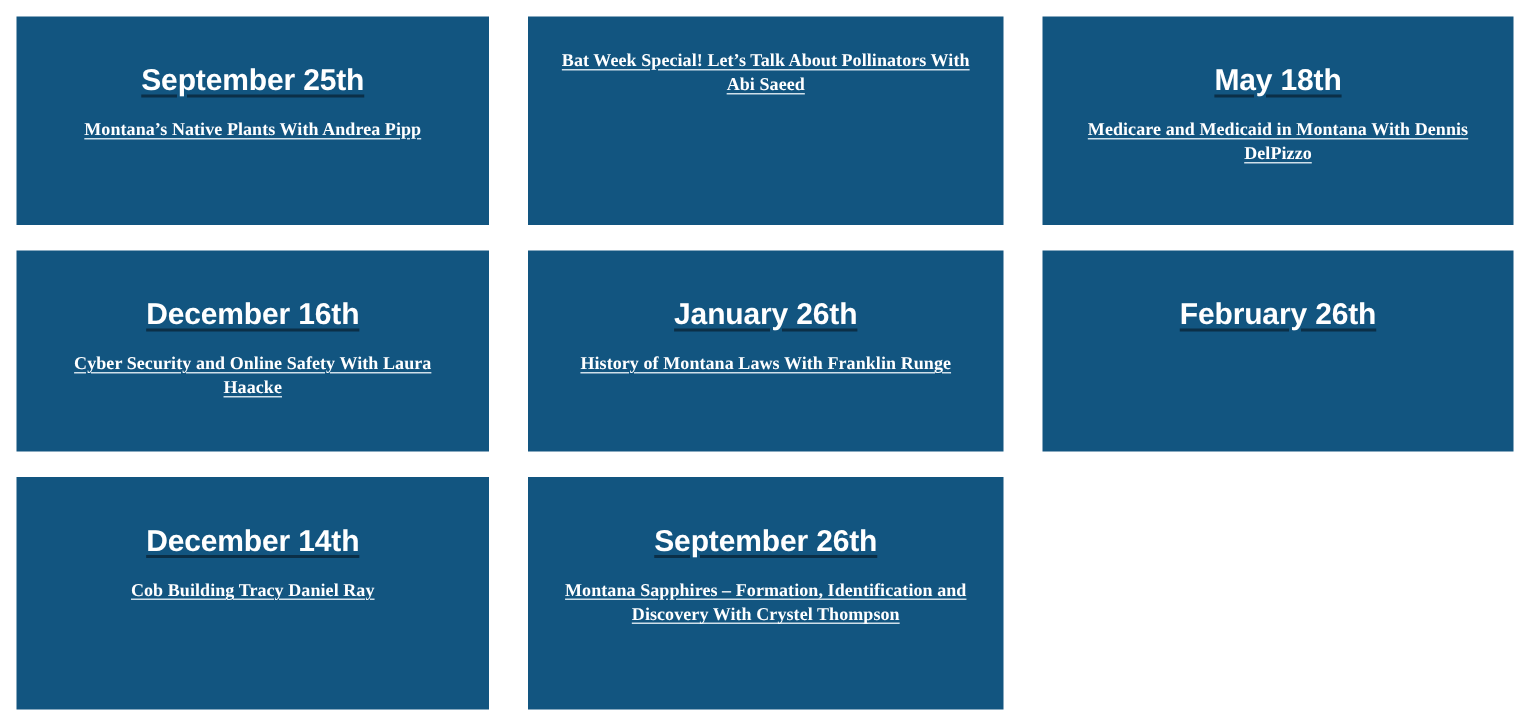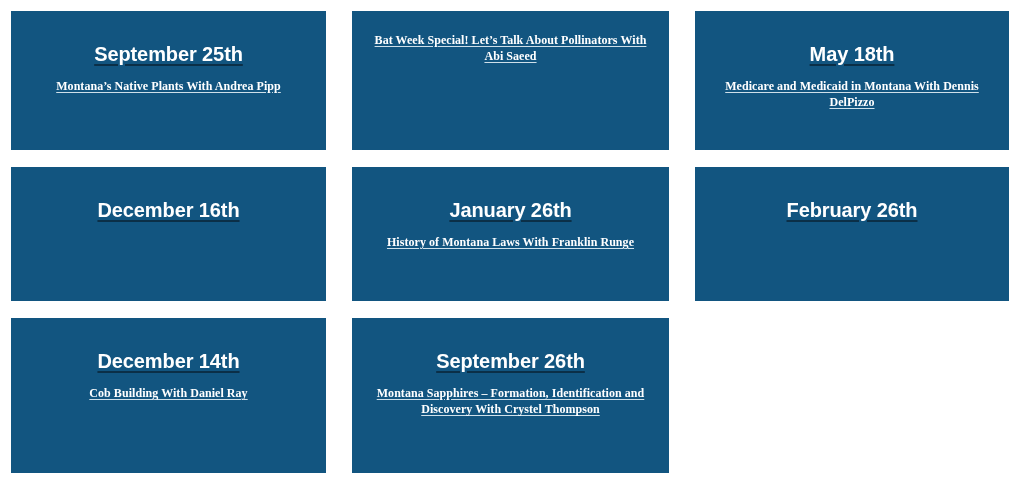--- a/index.html
+++ b/index.html
@@ -89,35 +89,36 @@
     <div class="event-title wide">Bat Week Special! Let’s Talk About Pollinators With Abi Saeed</div>
   </div>
 
   <div class="event-card">
     <div class="event-date">May 18th</div>
     <div class="event-title wide">Medicare and Medicaid in Montana With Dennis DelPizzo</div>
   </div>
 
   <div class="event-card">
     <div class="event-date">December 16th</div>
+    <div class="event-title wide">Cyber Security and Online Safety With Laura Haacke</div>
   </div>
 
   <div class="event-card">
     <div class="event-date">January 26th</div>
     <div class="event-title narrow">History of Montana Laws With Franklin Runge</div>
   </div>
 
   <div class="event-card">
     <div class="event-date">February 26th</div>
   </div>
 
 
   <div class="event-card">
     <div class="event-date">December 14th</div>
-    <div class="event-title wide">Cob Building With Daniel Ray</div>
+    <div class="event-title wide">Cob Building Tracy Daniel Ray</div>
   </div>
 
   <div class="event-card">
     <div class="event-date">September 26th</div>
     <div class="event-title wide">Montana Sapphires – Formation, Identification and Discovery With Crystel Thompson</div>
   </div>
 
 </div>
 
 </body></html>

